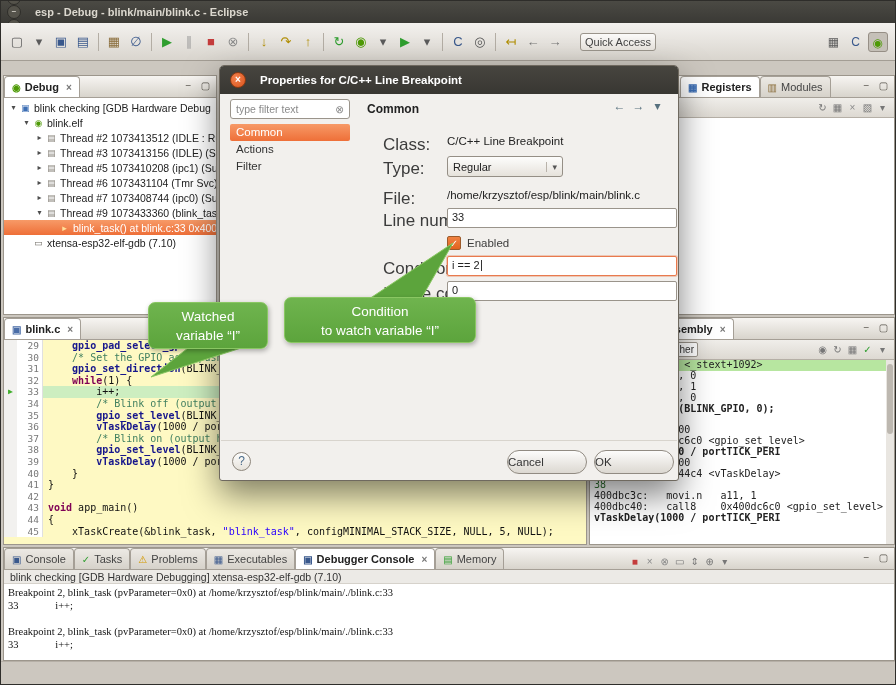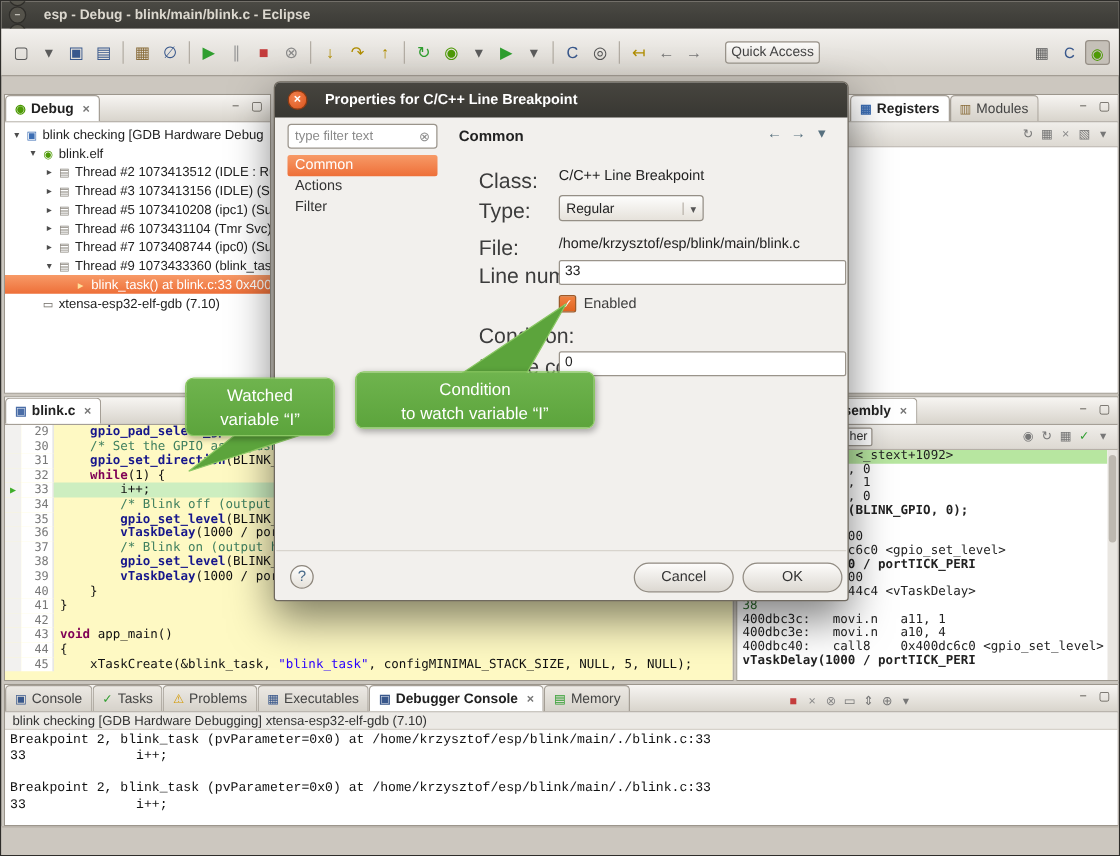--- a/index.html
+++ b/index.html
@@ -72,21 +72,21 @@
   
   #registers-panel{left:588px;top:74px;width:306px;height:240px}
   #registers-panel .tabbar{padding-left:90px}
   #registers-content{position:absolute;left:0;top:42px;right:0;bottom:0;background:#fff}
 
   
   #console-panel{left:2px;top:546px;width:892px;height:114px}
   #console-tabs{display:flex;align-items:flex-end;height:22px}
   #console-header{position:absolute;left:0;top:22px;right:0;height:14px;background:#eceae6;border-bottom:1px solid #d6d2cb;font-size:10.5px;color:#333;padding:1px 6px;white-space:nowrap}
   #console-lines{position:absolute;left:0;top:36px;right:0;bottom:0;background:#fff;padding:2px 4px;overflow:hidden}
-  .con-line{font-family:Liberation Mono, monospace;font-size:10.5px;line-height:13px;white-space:pre;color:#111}
+  .con-line{font-family:Liberation Serif, serif;font-size:10.5px;line-height:13px;white-space:pre;color:#111}
 
   #status-bar{position:absolute;left:0;top:660px;width:896px;height:25px;background:#ccc7bf;border-top:1px solid #b5afa6}
 
   
   #dialog{position:absolute;left:218px;top:64px;width:460px;height:416px;background:#f2f0ed;border:1px solid #6f695f;border-radius:5px 5px 3px 3px;box-shadow:0 14px 34px rgba(0,0,0,.5);z-index:10}
   #dialog-titlebar{position:absolute;left:0;top:0;right:0;height:28px;background:linear-gradient(#47453f,#383732);border-radius:4px 4px 0 0;display:flex;align-items:center;color:#fff;font-size:11.5px;font-weight:bold}
   #dialog-close{width:16px;height:16px;border-radius:50%;background:radial-gradient(circle at 35% 35%,#f4814d,#d9541d);border:1px solid #8c3a12;color:#fff;font-size:10px;line-height:14px;text-align:center;margin:0 14px 0 10px}
   #dlg-filter{position:absolute;left:10px;top:33px;width:120px;height:20px;background:#fff;border:1px solid #9a948b;border-radius:3px;display:flex;align-items:center;justify-content:space-between;padding:0 5px;font-size:10.5px;color:#8a8a8a}
   #dialog-nav{position:absolute;left:10px;top:58px;width:120px}
   .dnav{height:17px;line-height:17px;padding-left:6px;font-size:11.5px;color:#333}
@@ -99,21 +99,21 @@
   .dlg-static{position:absolute;left:80px;top:3px;font-size:11.5px;color:#222;white-space:nowrap}
   .dlg-input{position:absolute;left:80px;top:0;width:230px;height:20px;background:#fff;border:1px solid #9a948b;border-radius:2px;font-size:11px;color:#222;padding:2px 4px;white-space:nowrap}
   .dlg-input.focus{border:1px solid #e87a4e;box-shadow:0 0 0 1px rgba(232,122,78,.35)}
   .caret{display:inline-block;width:1px;height:11px;background:#333;margin-left:1px;vertical-align:text-bottom}
   .dlg-combo{position:absolute;left:80px;top:0;width:116px;height:21px;background:linear-gradient(#fdfdfc,#e6e2db);border:1px solid #958f86;border-radius:3px;font-size:11px;color:#222;display:flex;align-items:center;justify-content:space-between;padding:0 5px}
   .combo-arrow{color:#555;font-size:9px;border-left:1px solid #b9b3aa;padding-left:5px}
   .checkbox{position:absolute;left:80px;top:2px;width:14px;height:14px;background:linear-gradient(#f08242,#e2631f);border:1px solid #9c5a2a;border-radius:2px;color:#fff;font-size:10px;line-height:13px;text-align:center}
   .check-label{position:absolute;left:100px;top:3px;font-size:11.5px;color:#3c3c3c}
   #dlg-footer-line{position:absolute;left:1px;right:1px;top:374px;border-top:1px solid #d8d4cd}
   #dlg-help{position:absolute;left:12px;top:386px;width:19px;height:19px;border:1px solid #8d867c;border-radius:50%;background:linear-gradient(#fdfdfc,#e6e2db);font-size:12px;color:#4a6b8a;text-align:center;line-height:17px}
-  .dlg-btn{position:absolute;top:384px;width:80px;height:24px;background:linear-gradient(#fdfcfb,#dcd8d1);border:1px solid #918b82;border-radius:12px;font-size:11.5px;color:#333;text-align:center;line-height:22px}
+  .dlg-btn{position:absolute;top:384px;width:80px;height:24px;background:linear-gradient(#fdfcfb,#dcd8d1);border:1px solid #918b82;border-radius:12px;font-size:11.5px;color:#333;line-height:22px}
   #btn-cancel{left:287px}
   #btn-ok{left:374px}
 
   
   #arrow-overlay{position:absolute;left:0;top:0;z-index:20;pointer-events:none}
   .callout{position:absolute;z-index:21;border:1px solid #8ac763;border-radius:7px;color:#fff;text-align:center;font-size:13.5px;line-height:19px;padding-top:4px;box-shadow:1px 2px 5px rgba(0,0,0,.3)}
   #callout-watched{left:147px;top:301px;width:120px;height:47px}
   #callout-condition{left:283px;top:296px;width:192px;height:46px}
 </style>
 </head>
@@ -323,21 +323,20 @@
         <div class="da-row">i.n     a8, a9, 0</div>
         <div class="da-row src">gpio_set_level(BLINK_GPIO, 0);</div>
         <div class="da-row">v.n     a11, 0</div>
         <div class="da-row">vi      a10, 100</div>
         <div class="da-row">ll8     0x400dc6c0 &lt;gpio_set_level&gt;</div>
         <div class="da-row src">vTaskDelay(1000 / portTICK_PERI</div>
         <div class="da-row">vi      a10, 100</div>
         <div class="da-row">ll8     0x400844c4 &lt;vTaskDelay&gt;</div>
         <div class="da-row num">38</div>
         <div class="da-row addr">400dbc3c:   movi.n   a11, 1</div>
-        <div class="da-row addr">400dbc3e:   movi.n   a10, 4</div>
         <div class="da-row addr">400dbc40:   call8    0x400dc6c0 &lt;gpio_set_level&gt;</div>
         <div class="da-row src">vTaskDelay(1000 / portTICK_PERI</div>
       </div>
     <div id="disasm-scrollbar">
         <div id="disasm-thumb"></div>
       </div>
   </div>
 
   <div id="console-panel" class="panel">
     <div class="tabbar">
@@ -444,20 +443,23 @@
 
     <div class="dlg-row" style="top:168px">
       <div class="checkbox">
         <span id="enabled-check">✓</span>
       </div>
       <span class="check-label">Enabled</span>
     </div>
 
     <div class="dlg-row" style="top:190px">
       <span class="dlg-label">Condition:</span>
+      <div class="dlg-input focus">
+        <span>i == 2</span><span class="caret"></span>
+      </div>
     </div>
 
     <div class="dlg-row" style="top:215px">
       <span class="dlg-label">Ignore count:</span>
       <div class="dlg-input">
         <span>0</span>
       </div>
     </div>
 
     <div id="dlg-footer-line"></div>

